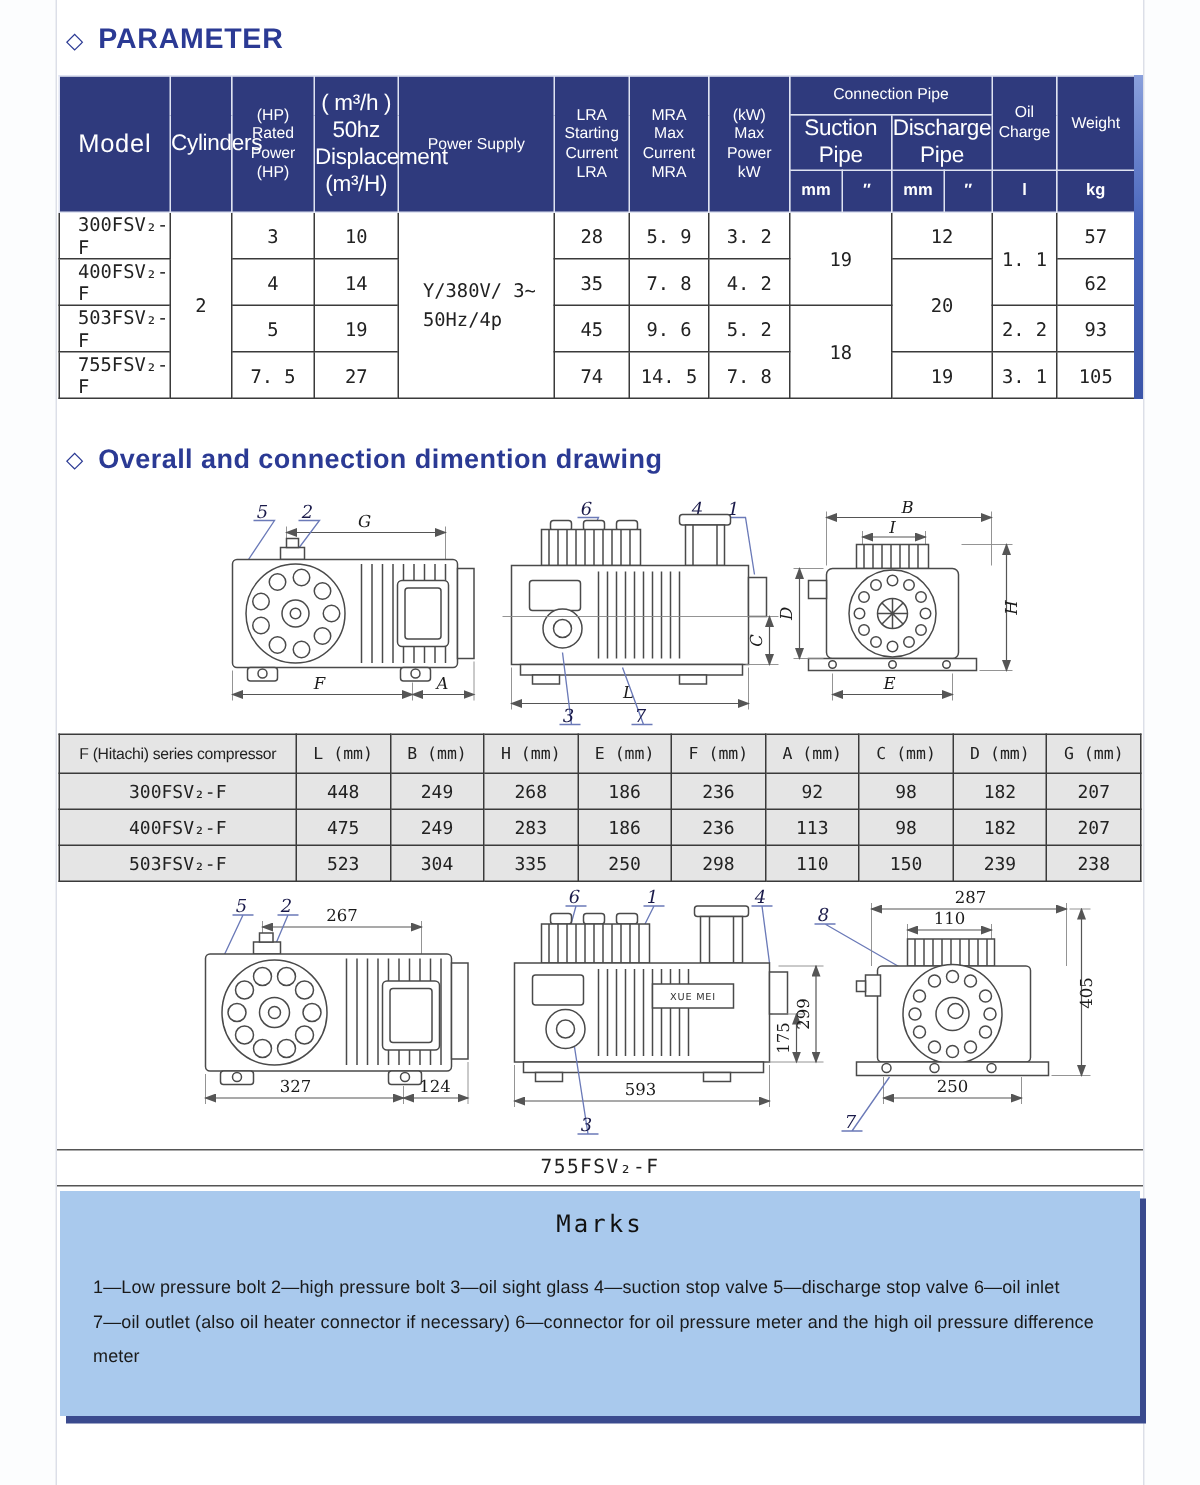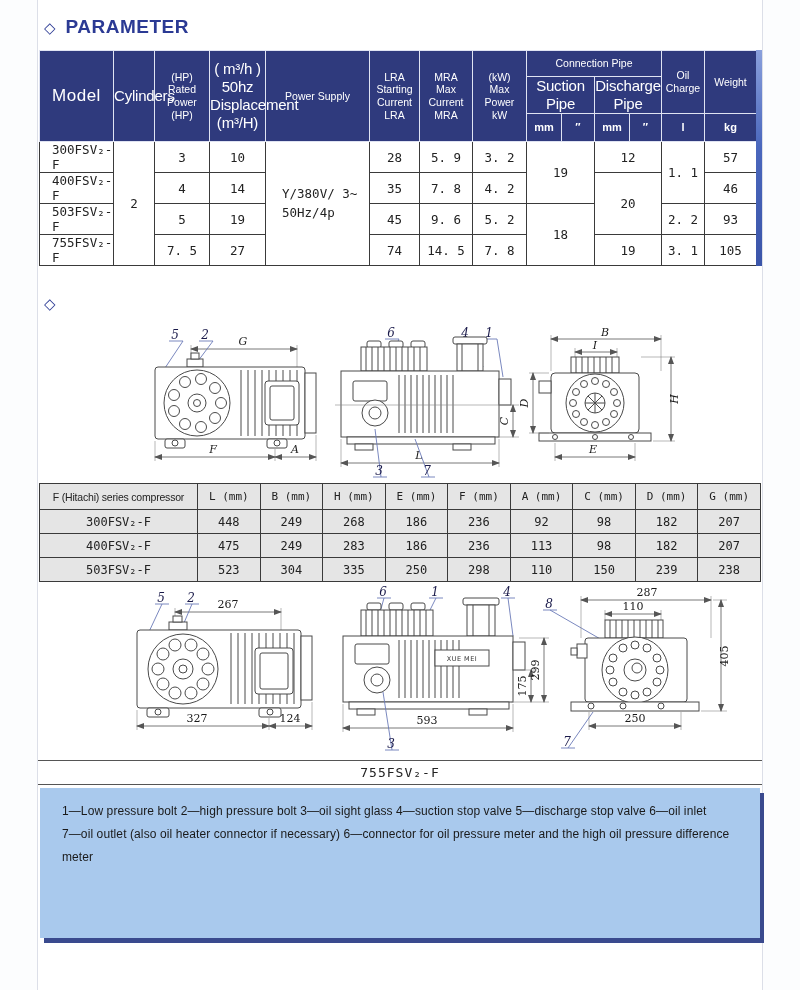--- a/index.html
+++ b/index.html
@@ -160,21 +160,21 @@
           <td>57</td>
         </tr>
         <tr>
           <td class="model">400FSV₂-F</td>
           <td>4</td>
           <td>14</td>
           <td>35</td>
           <td>7. 8</td>
           <td>4. 2</td>
           <td colspan="2" rowspan="2">20</td>
-          <td>46</td>
+          <td>62</td>
         </tr>
         <tr>
           <td class="model">503FSV₂-F</td>
           <td>5</td>
           <td>19</td>
           <td>45</td>
           <td>9. 6</td>
           <td>5. 2</td>
           <td colspan="2" rowspan="2">18</td>
           <td>2. 2</td>
@@ -190,20 +190,21 @@
           <td colspan="2">19</td>
           <td>3. 1</td>
           <td>105</td>
         </tr>
       </tbody>
     </table>
   </div>
 
   <div class="sec-head second">
     <span class="diamond">◇</span>
+    <span class="txt">Overall and connection dimention drawing</span>
   </div>
 
   <svg class="drawing" width="722" height="158" viewBox="0 0 722 158">
     <defs>
       <marker id="ar1" markerWidth="8" markerHeight="6" refX="7" refY="3" orient="auto-start-reverse" markerUnits="userSpaceOnUse" viewBox="0 0 8 6">
         <path d="M0,0L8,3L0,6Z" fill="#555"></path>
       </marker>
     </defs>
 
     <g transform="translate(108,6)">
@@ -533,17 +534,18 @@
       <line class="d-dim" x1="156" y1="14" x2="156" y2="125" marker-start="url(#ar2)" marker-end="url(#ar2)"></line>
       <text class="d-num" text-anchor="middle" transform="rotate(-90 163 70)" x="163" y="70">405</text>
       <path class="d-leader" d="M-4,162h14 M3,162L28,126"></path>
         <text class="d-call" x="2" y="160" text-anchor="middle">7</text>
     </g>
   </svg>
 
   <div class="caption-bar">755FSV₂-F</div>
 
   <div class="marks-box">
+    <div class="marks-title">Marks</div>
     <div class="marks-line">1—Low pressure bolt 2—high pressure bolt 3—oil sight glass 4—suction stop valve 5—discharge stop valve 6—oil inlet</div>
     <div class="marks-line">7—oil outlet (also oil heater connector if necessary) 6—connector for oil pressure meter and the high oil pressure difference meter</div>
   </div>
 
 </div>
 
 </body></html>

